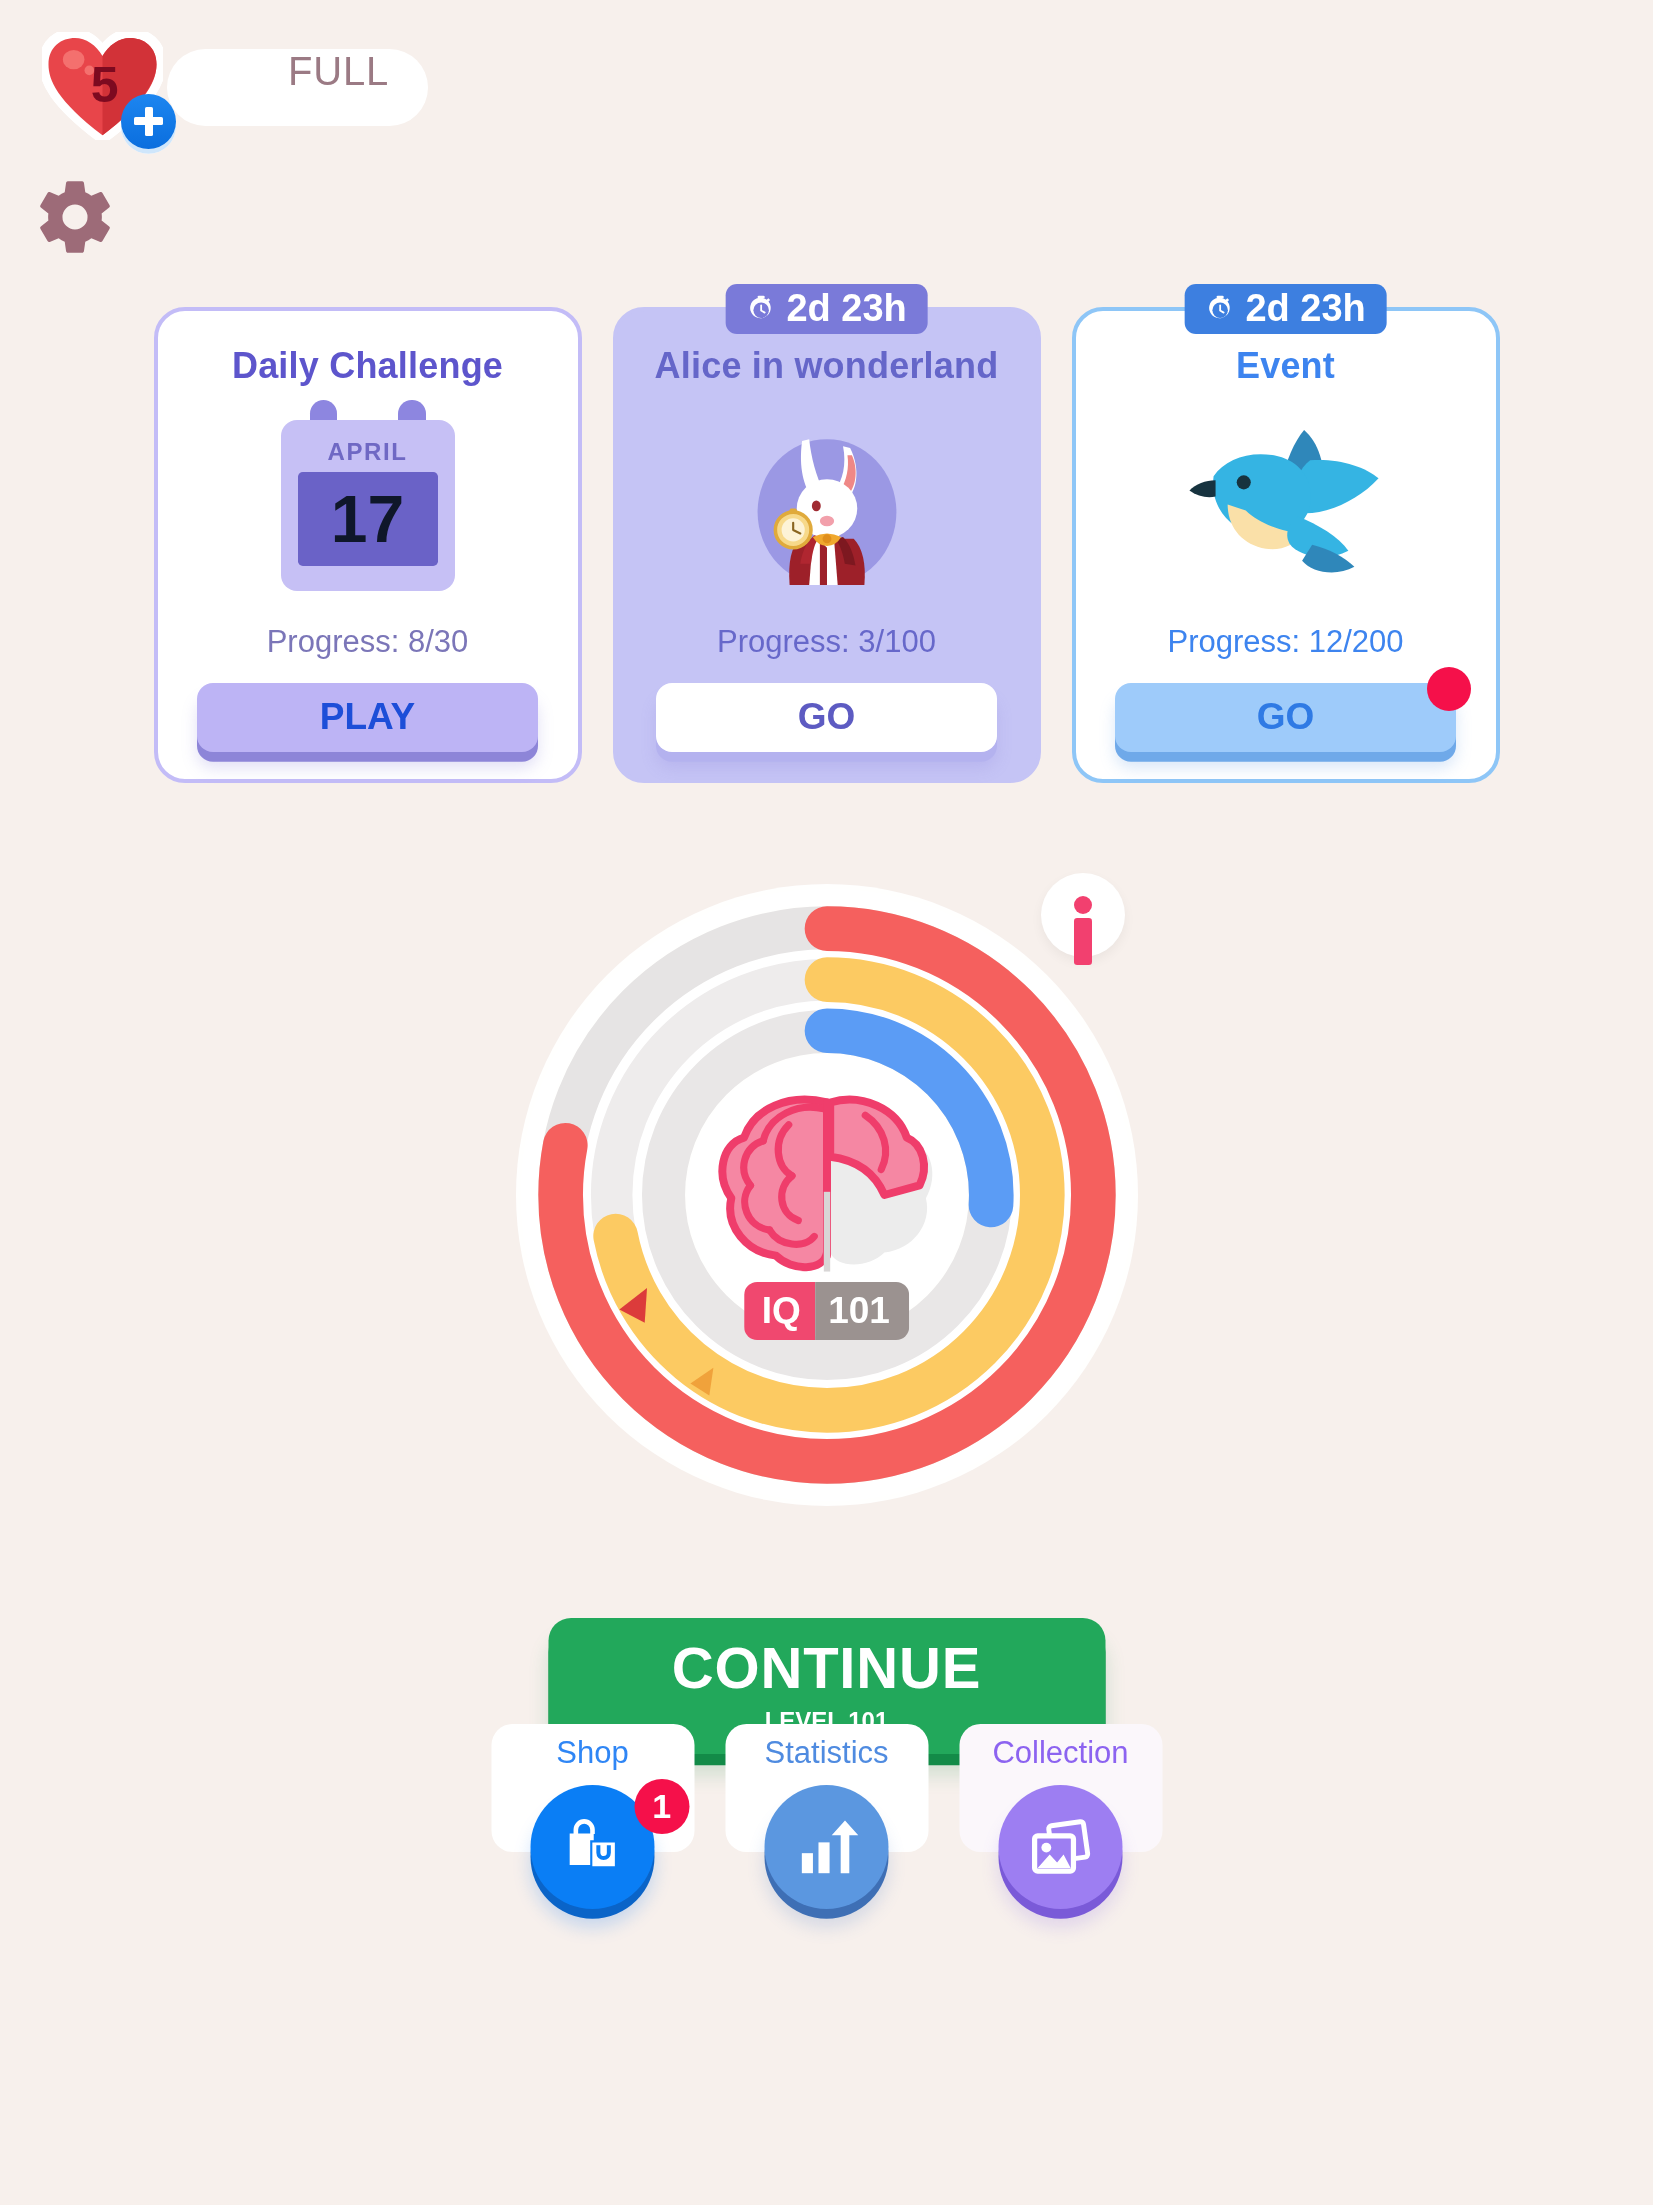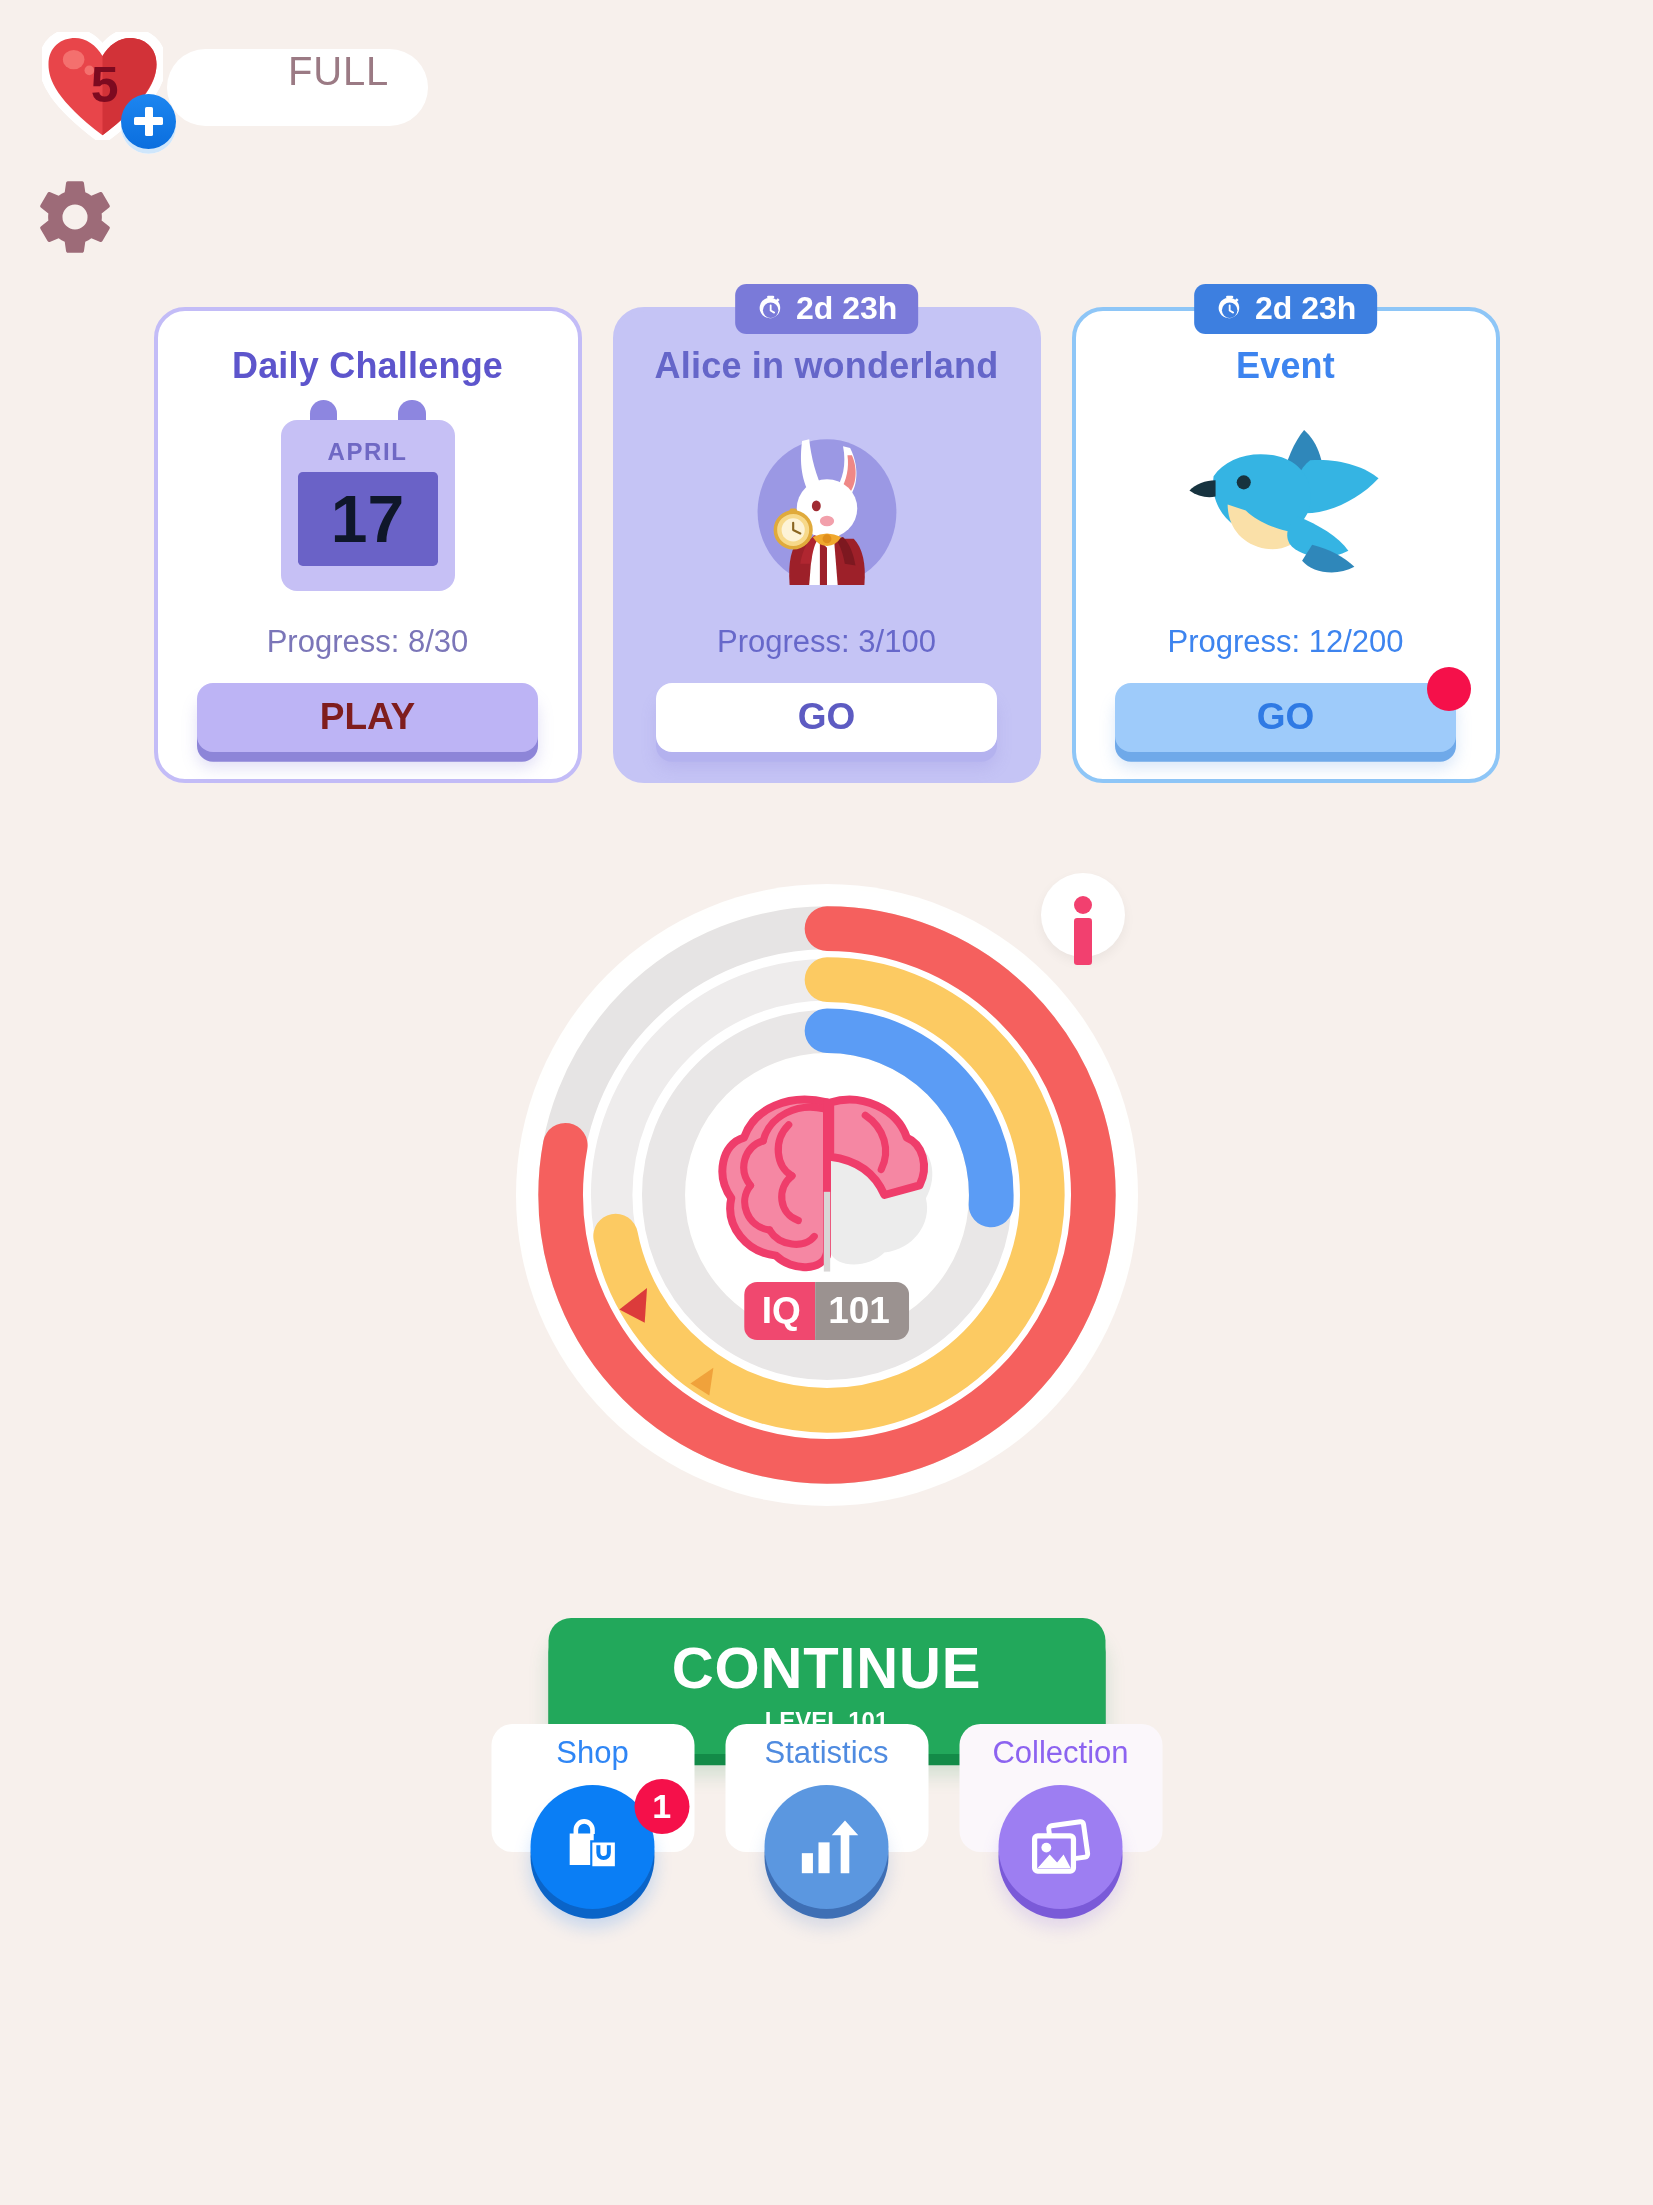--- a/index.html
+++ b/index.html
@@ -74,21 +74,21 @@
     font-size:36px; font-weight:bold; letter-spacing:0.2px;
   }
   .card.daily .card-title{ color:#5d55cc; }
   .card.quest .card-title{ color:#6566c9; }
   .card.event .card-title{ color:#3d84ef; }
 
   .timer-badge{
     position:absolute; top:-27.4px; left:50%; transform:translateX(-50%);
     height:50px; border-radius:11.3px;
     display:flex; align-items:center; gap:11.3px;
-    padding:0 21px; color:#fff; font-size:32px; font-weight:bold;
+    padding:0 21px; color:#fff; font-size:38px; font-weight:bold;
     white-space:nowrap; z-index:5;
   }
   .card.quest .timer-badge{ background:#7a7ad9; }
   .card.event .timer-badge{ background:#3d7fe0; }
 
   .card-art{
     flex:1; display:flex; align-items:center; justify-content:center;
     width:100%;
   }
 
@@ -98,21 +98,21 @@
   .card.daily .progress-text{ color:#7b76b8; }
   .card.quest .progress-text{ color:#6768ca; }
   .card.event .progress-text{ color:#3d84ef; }
 
   .cta{
     position:relative; width:341px; height:69px; border-radius:16px;
     display:flex; align-items:center; justify-content:center;
     font-size:37px; font-weight:bold; margin-bottom:27.4px;
     cursor:pointer;
   }
-  .cta.play{ background:#bdb4f5; color:#7f1d1d; box-shadow:0 9.7px 0 #8d85d8, 0 16px 14.5px rgba(140,130,220,.25); }
+  .cta.play{ background:#bdb4f5; color:#1d4ed8; box-shadow:0 9.7px 0 #8d85d8, 0 16px 14.5px rgba(140,130,220,.25); }
   .cta.go-white{ background:#ffffff; color:#5d5bc2; box-shadow:0 9.7px 0 #b4b2ef, 0 16px 14.5px rgba(140,130,220,.22); }
   .cta.go-blue{ background:#9ecbfa; color:#2f7ae4; box-shadow:0 9.7px 0 #6fa9e9, 0 16px 14.5px rgba(120,170,230,.28); }
   .cta .dot-badge{
     position:absolute; right:-14.5px; top:-16px;
     width:44px; height:44px; border-radius:50%; background:#f5104a;
   }
 
   
   .calendar{ position:relative; width:174px; height:171px; }
   .cal-ring{ position:absolute; width:27.4px; height:50px; border-radius:13.7px; background:#8d86e0; top:-19.4px; }

